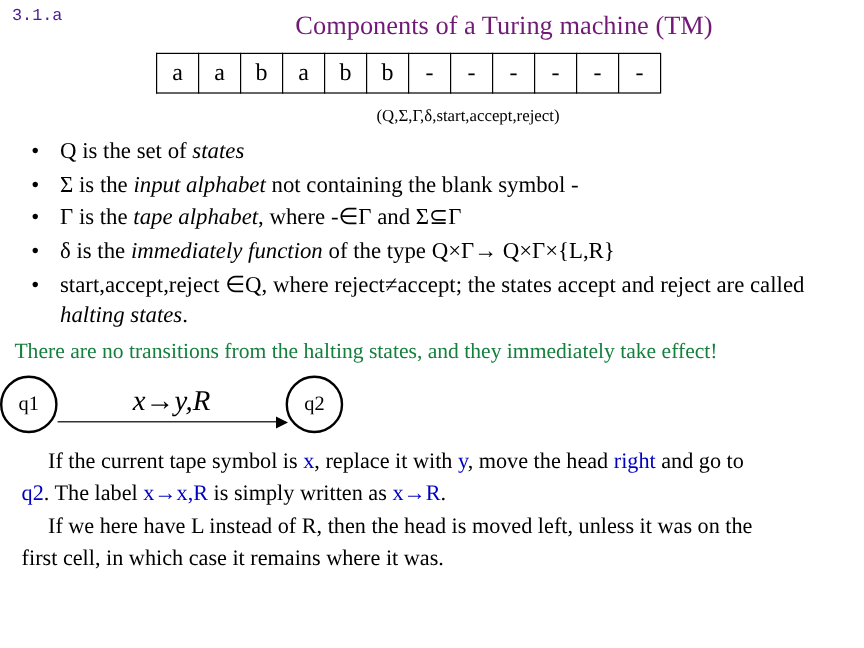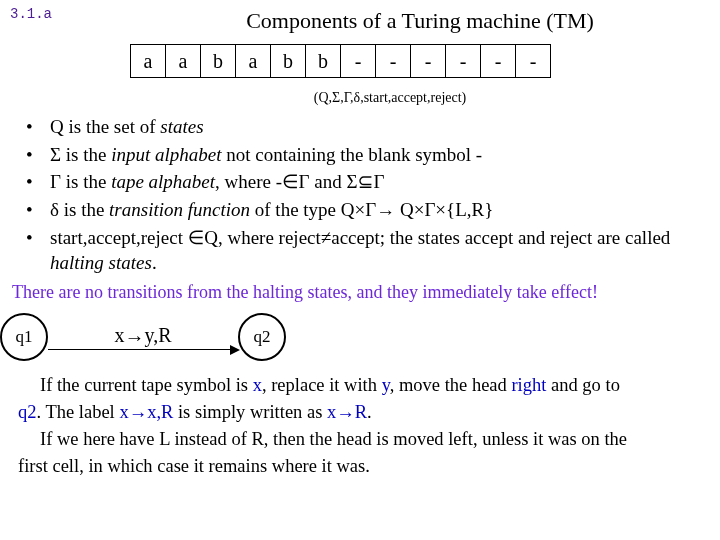--- a/index.html
+++ b/index.html
@@ -16,21 +16,21 @@
   .slide-number {
     position: absolute;
     top: 6px;
     left: 10px;
     font-family: "Courier New", monospace;
     font-size: 14px;
     color: #4c1d95;
   }
   .title {
     text-align: center;
-    color: #000000;
+    color: #701a75;
     font-size: 22px;
     margin-top: 8px;
     margin-bottom: 10px;
     margin-left: 120px;
   }
   .tape {
     display: flex;
     margin-left: 130px;
     margin-bottom: 12px;
   }
@@ -64,21 +64,21 @@
   }
   .bmark {
     width: 24px;
     flex-shrink: 0;
   }
   .btext {
     flex: 1;
     font-family: Liberation Serif, serif;
   }
   .halt-note {
-    color: #6d28d9;
+    color: #15803d;
     font-size: 18px;
     margin: 6px 12px 10px 12px;
   }
   .diagram {
     display: flex;
     align-items: center;
     justify-content: flex-start;
     margin: 8px 0 12px 0;
   }
   .state {
@@ -90,22 +90,23 @@
     align-items: center;
     justify-content: center;
     font-size: 17px;
   }
   .edge {
     position: relative;
     width: 190px;
     text-align: center;
   }
   .edge-label {
-    font-size: 20px;
+    font-size: 24px;
     margin-bottom: 2px;
+    font-style: italic;
   }
   .edge-line {
     border-top: 1.5px solid #000;
     position: relative;
   }
   .edge-line::after {
     content: "";
     position: absolute;
     right: -2px;
     top: -5px;
@@ -158,21 +159,21 @@
     <div class="bullet">
       <div class="bmark">•</div>
       <div class="btext">Σ is the <i>input alphabet</i> not containing the blank symbol -</div>
     </div>
     <div class="bullet">
       <div class="bmark">•</div>
       <div class="btext">Γ is the <i>tape alphabet</i>, where  -∈Γ  and  Σ⊆Γ</div>
     </div>
     <div class="bullet">
       <div class="bmark">•</div>
-      <div class="btext">δ is the <i>transition function</i> of the type Q×Γ→ Q×Γ×{L,R}</div>
+      <div class="btext">δ is the <i>immediately function</i> of the type Q×Γ→ Q×Γ×{L,R}</div>
     </div>
     <div class="bullet">
       <div class="bmark">•</div>
       <div class="btext">start,accept,reject ∈Q,  where  reject≠accept; the states accept and reject are called <i>halting states</i>.</div>
     </div>
   </div>
 
 <div class="halt-note">There are no transitions from the halting states, and they immediately take effect!</div>
 
 <div class="diagram">

